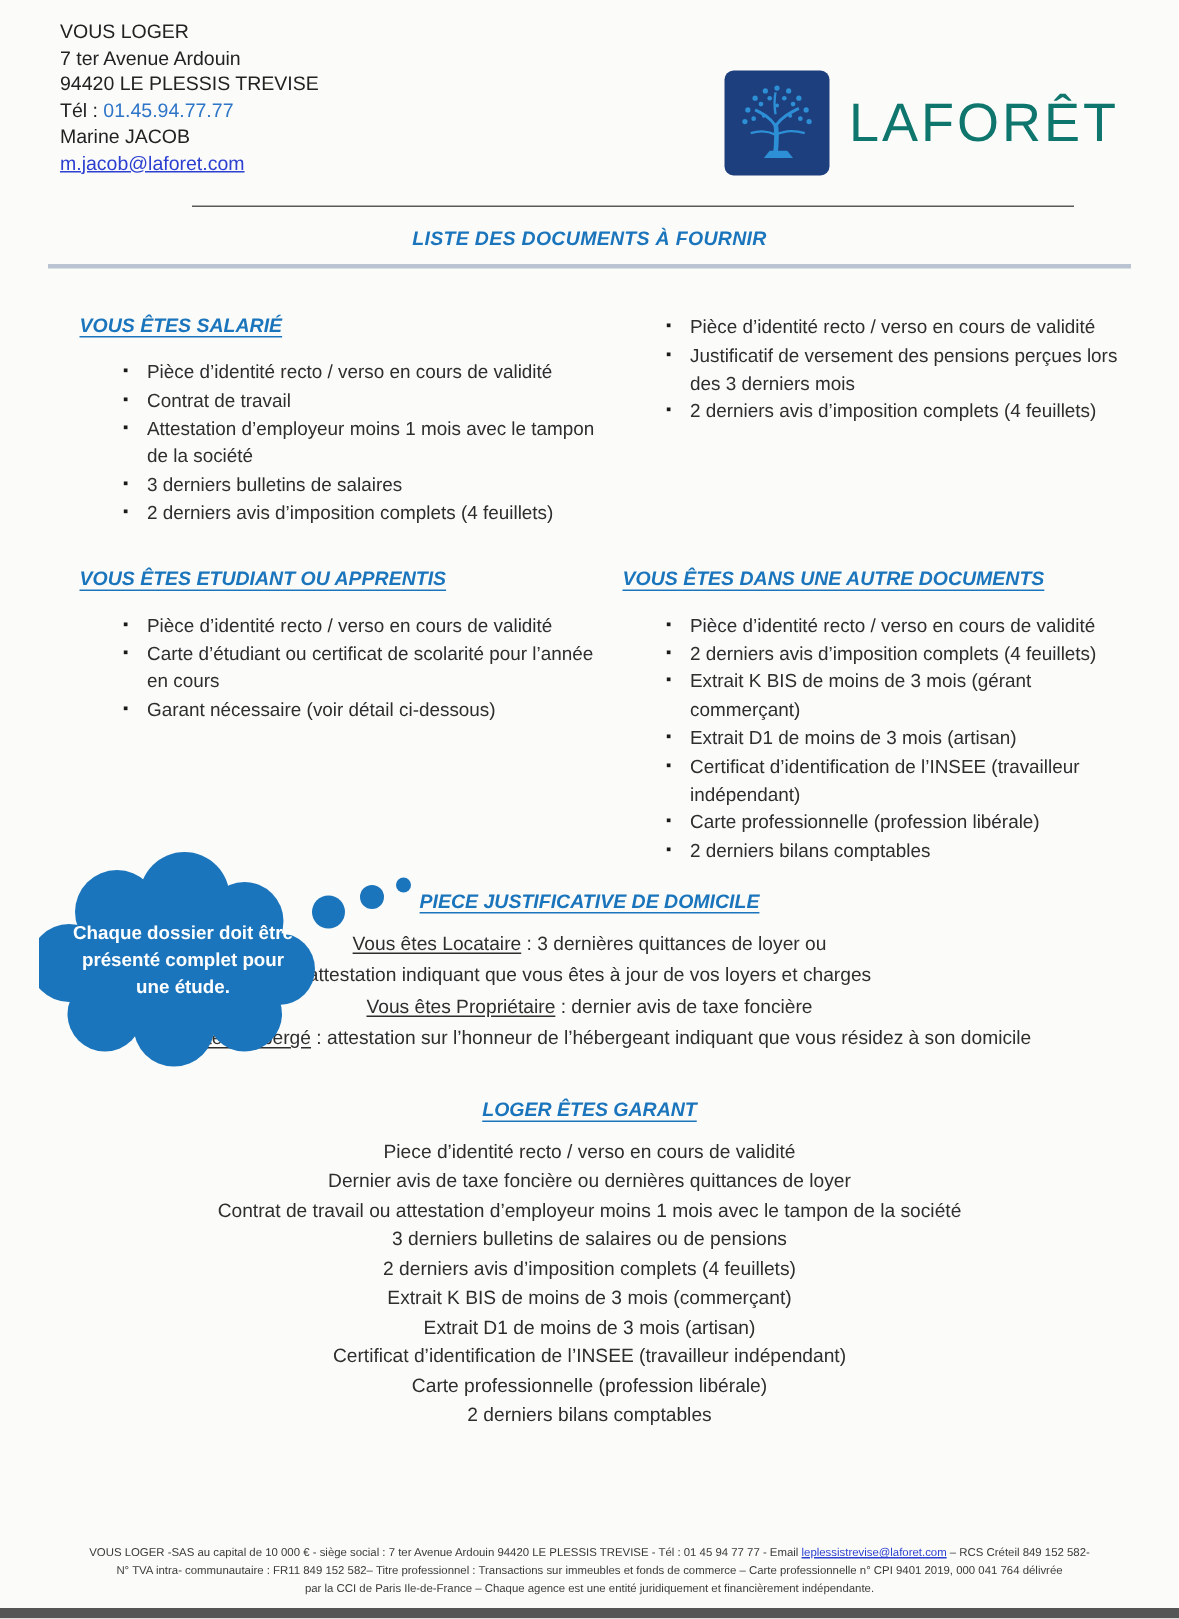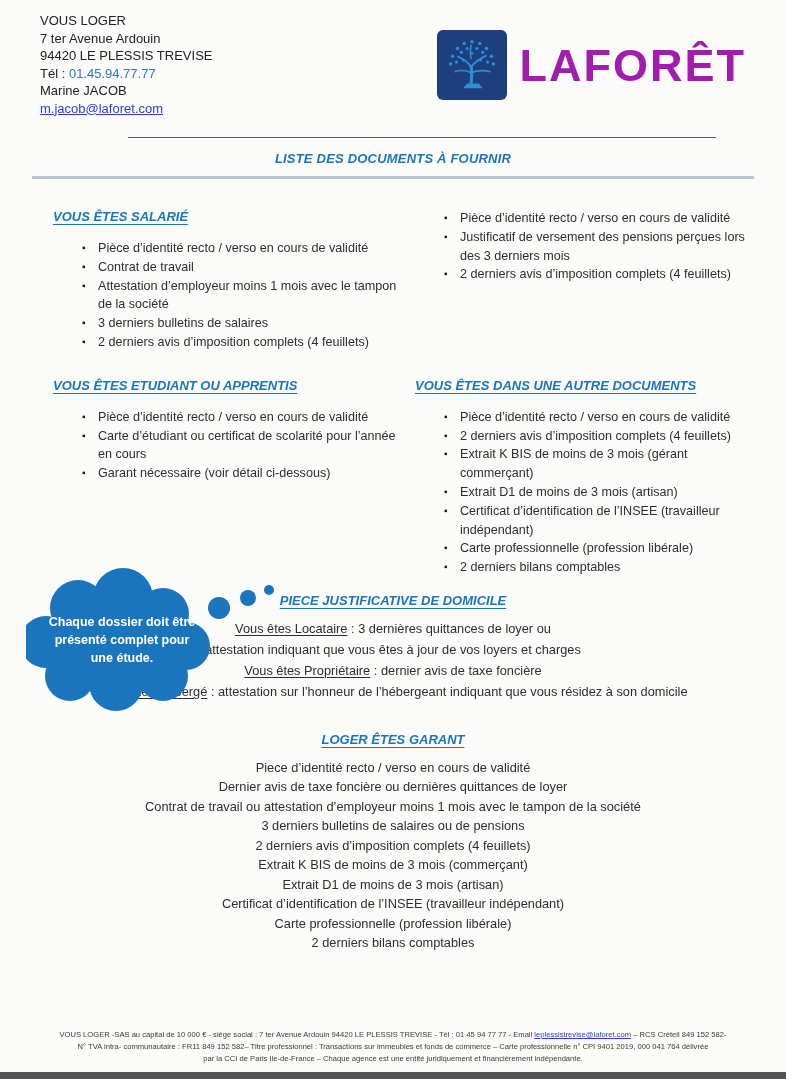--- a/index.html
+++ b/index.html
@@ -8,27 +8,27 @@
   .page {
     position:relative;
     width:786px; height:1079px;
     margin:0 auto;
     background:#fbfbf9;
     color:#2e2e2e;
     overflow:hidden;
   }
 
   
-  .header { display:flex; justify-content:space-between; align-items:flex-start; padding:12px 40px 0 40px; }
+  .header { display:flex; justify-content:space-between; align-items:flex-end; padding:12px 40px 0 40px; }
   .agency-block { font-size:13px; line-height:17.5px; color:#222; }
   .agency-block .tel-number { color:#2e75c8; }
   .agency-block a.email-link { color:#2b3fd0; text-decoration:underline; cursor:pointer;margin-top:28px; }
   .logo { display:flex; align-items:center; gap:13px; margin-top:18px; margin-right:0px; }
   .logo-mark { width:70px; height:70px; border-radius:6px; background:#1e3f7d; display:flex; align-items:center; justify-content:center; }
-  .logo-text { font-size:45px; font-weight:bold; color:#a21caf; letter-spacing:2px; line-height:1; }
+  .logo-text { font-size:36px; font-weight:normal; color:#0f766e; letter-spacing:2px; line-height:1; }
 
   
   .rule-thin { height:1px; background:#5a5a5a; margin:20px 70px 0 128px; }
   .rule-thick { height:3px; background:#b9c3d2; margin:10px 32px 0 32px; }
 
   
   .title { text-align:center; margin-top:13px; font-size:13px; font-weight:bold; font-style:italic; color:#1b75bc; letter-spacing:0.2px; }
 
   
   .columns { display:grid; grid-template-columns:352px 1fr; column-gap:10px; row-gap:26px; margin:30px 30px 0 53px; }

